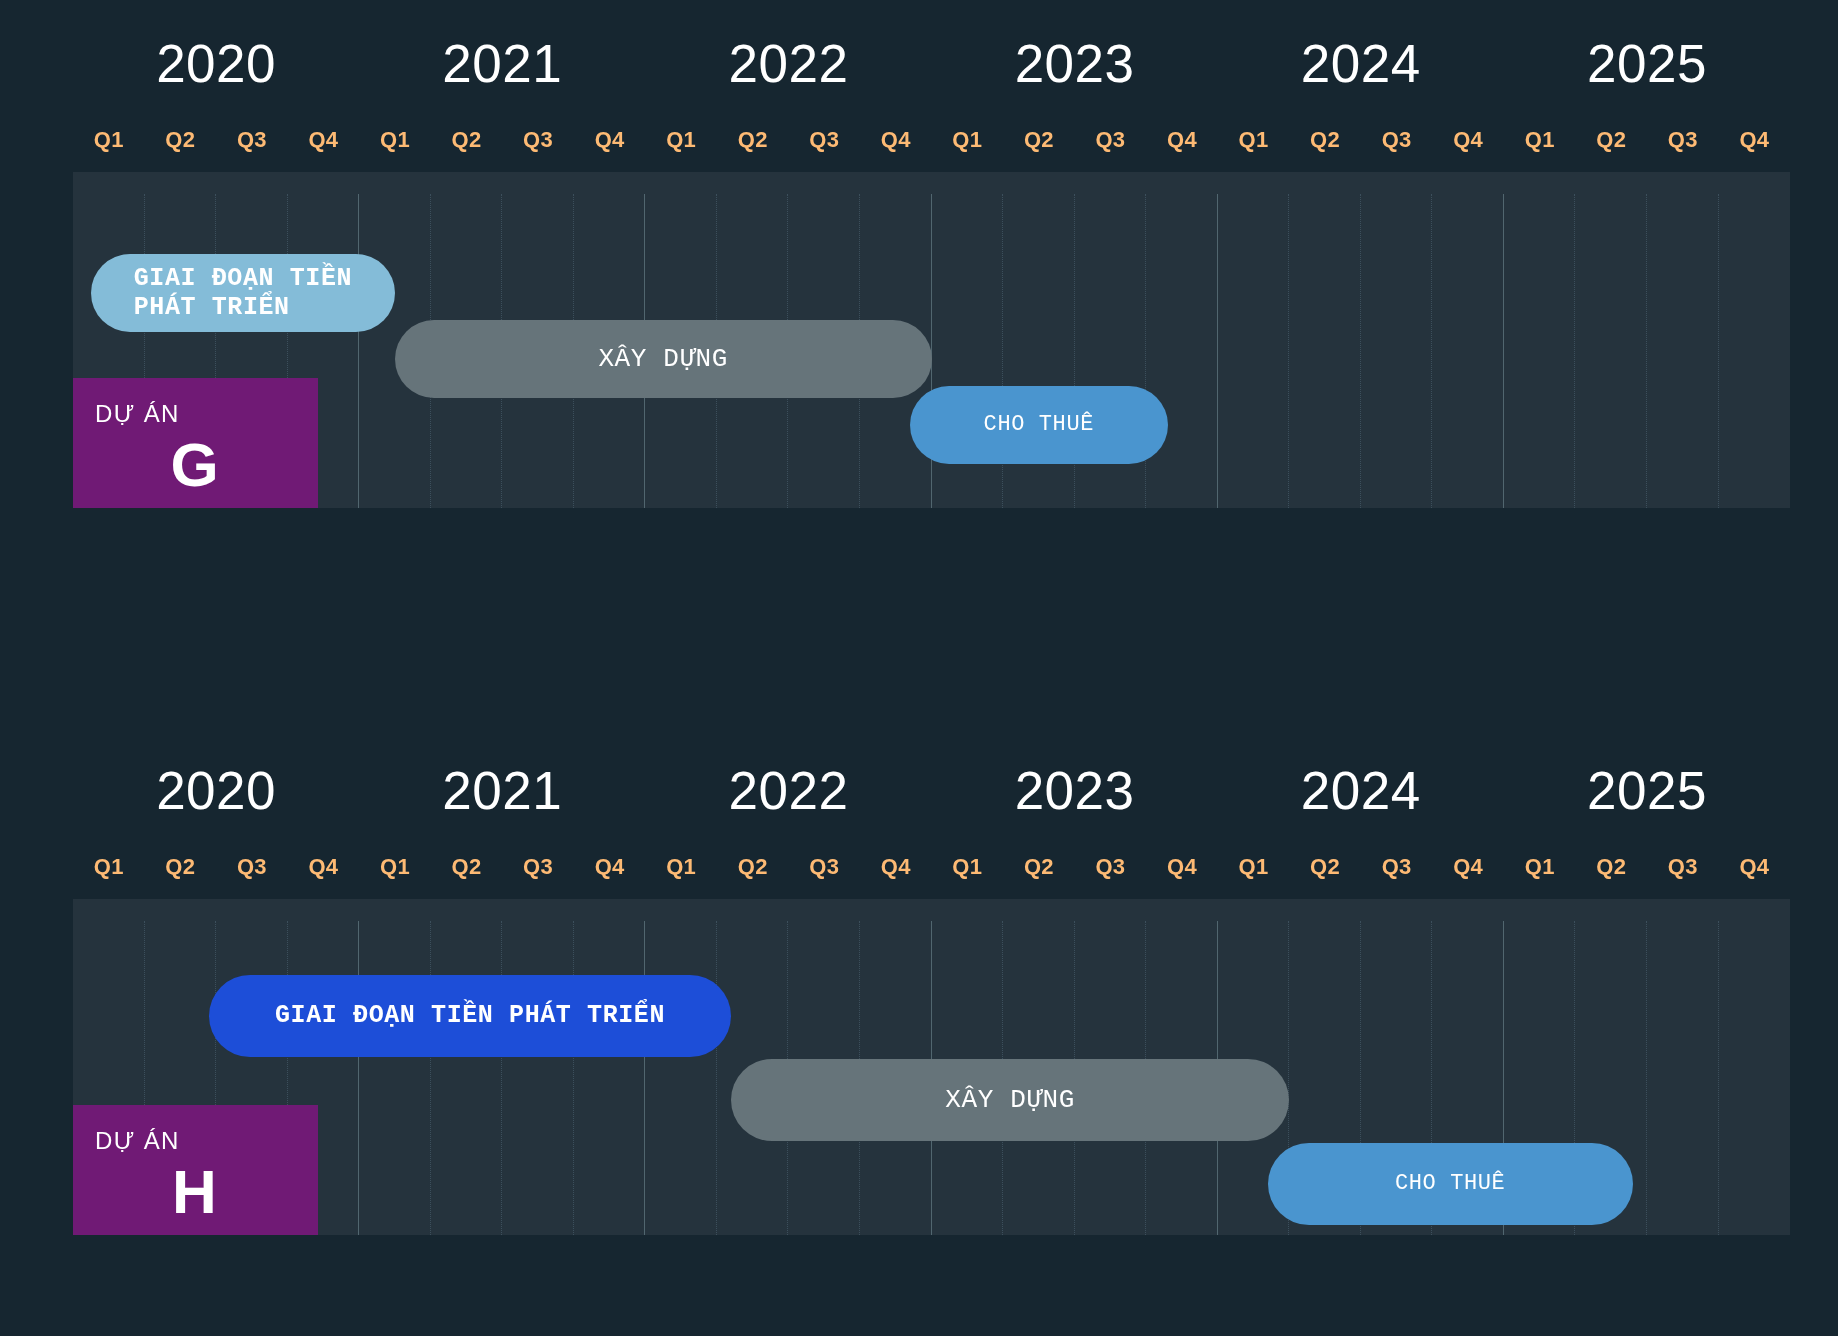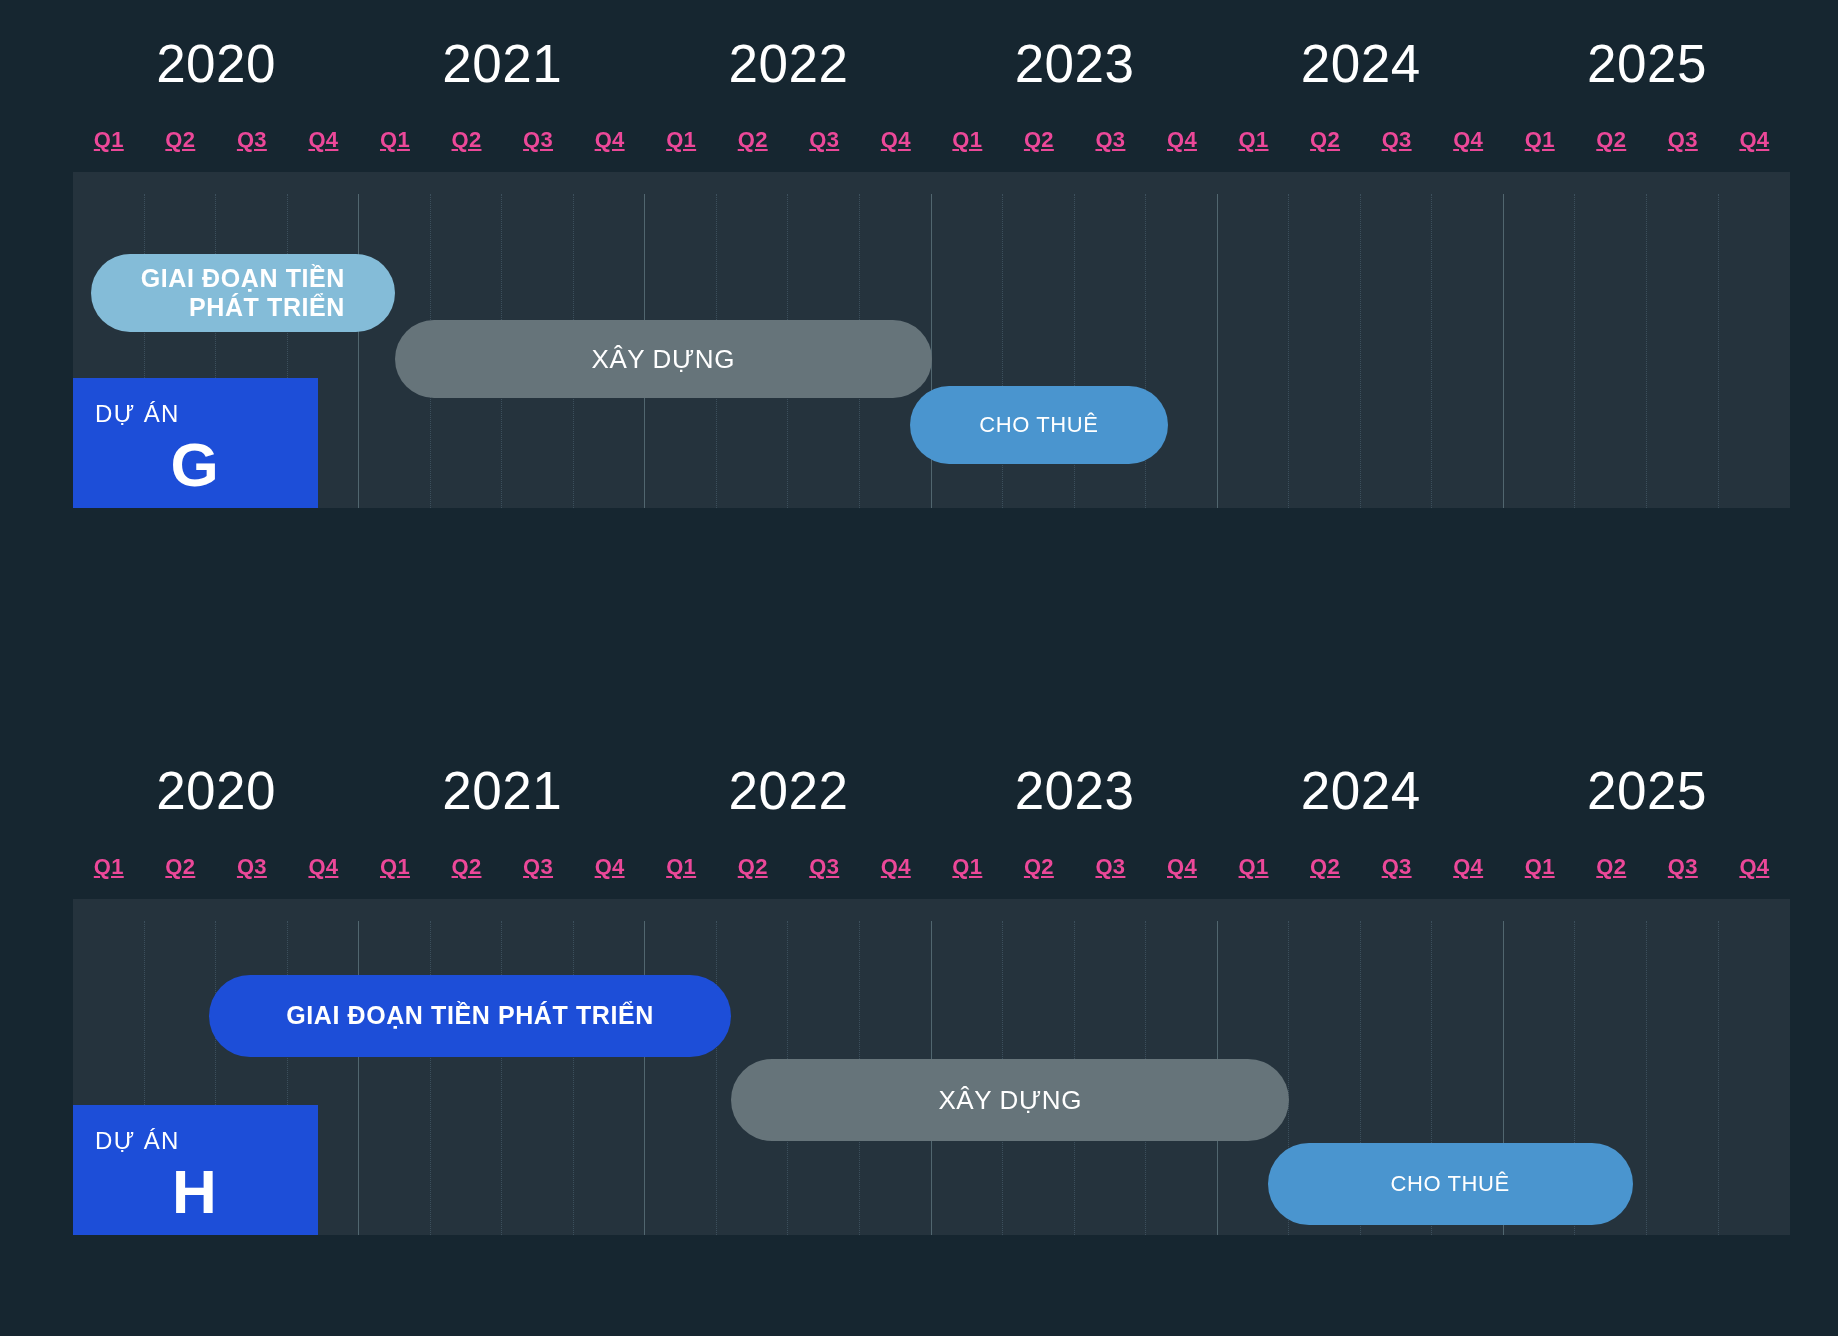--- a/index.html
+++ b/index.html
@@ -51,26 +51,25 @@
     position: absolute;
     left: 73px;
     right: 48px;
     top: 125px;
     height: 30px;
     display: flex;
   }
   .quarter-cell {
     flex: 1 1 0;
     text-align: center;
-    color: #ec4899;
+    color: #fdba74;
     font-size: 22px;
     font-weight: bold;
     letter-spacing: 0.3px;
     line-height: 30px;
-    text-decoration: underline;
   }
 
   
   .plot-wrap {
     position: relative;
     margin-left: 73px;
     margin-right: 48px;
     height: 336px;
     background: #25333d;
   }
@@ -102,25 +101,26 @@
   }
 
   
   .bar {
     position: absolute;
     display: flex;
     align-items: center;
     justify-content: center;
     border-radius: 999px;
     color: #ffffff;
-    text-align: right;
+    text-align: left;
     box-sizing: border-box;
     padding: 0 18px;
     letter-spacing: 0.6px;
     line-height: 1.18;
+    font-family: Liberation Mono, monospace;
   }
   .bar-pre {
     background: #84bcd8;
     font-size: 25px;
     font-weight: bold;
   }
   .bar-con {
     background: #66747a;
     font-size: 26px;
     font-weight: normal;
@@ -130,21 +130,21 @@
     font-size: 22px;
     font-weight: normal;
   }
 
   
   .project-label {
     position: absolute;
     left: 0px;
     width: 245px;
     height: 130px;
-    background: #1d4ed8;
+    background: #701a75;
     z-index: 5;
     box-sizing: border-box;
     padding: 22px 24px 0 22px;
   }
   .project-label .lbl {
     color: #ffffff;
     font-size: 24px;
     font-weight: normal;
     letter-spacing: 1.4px;
     display: block;

